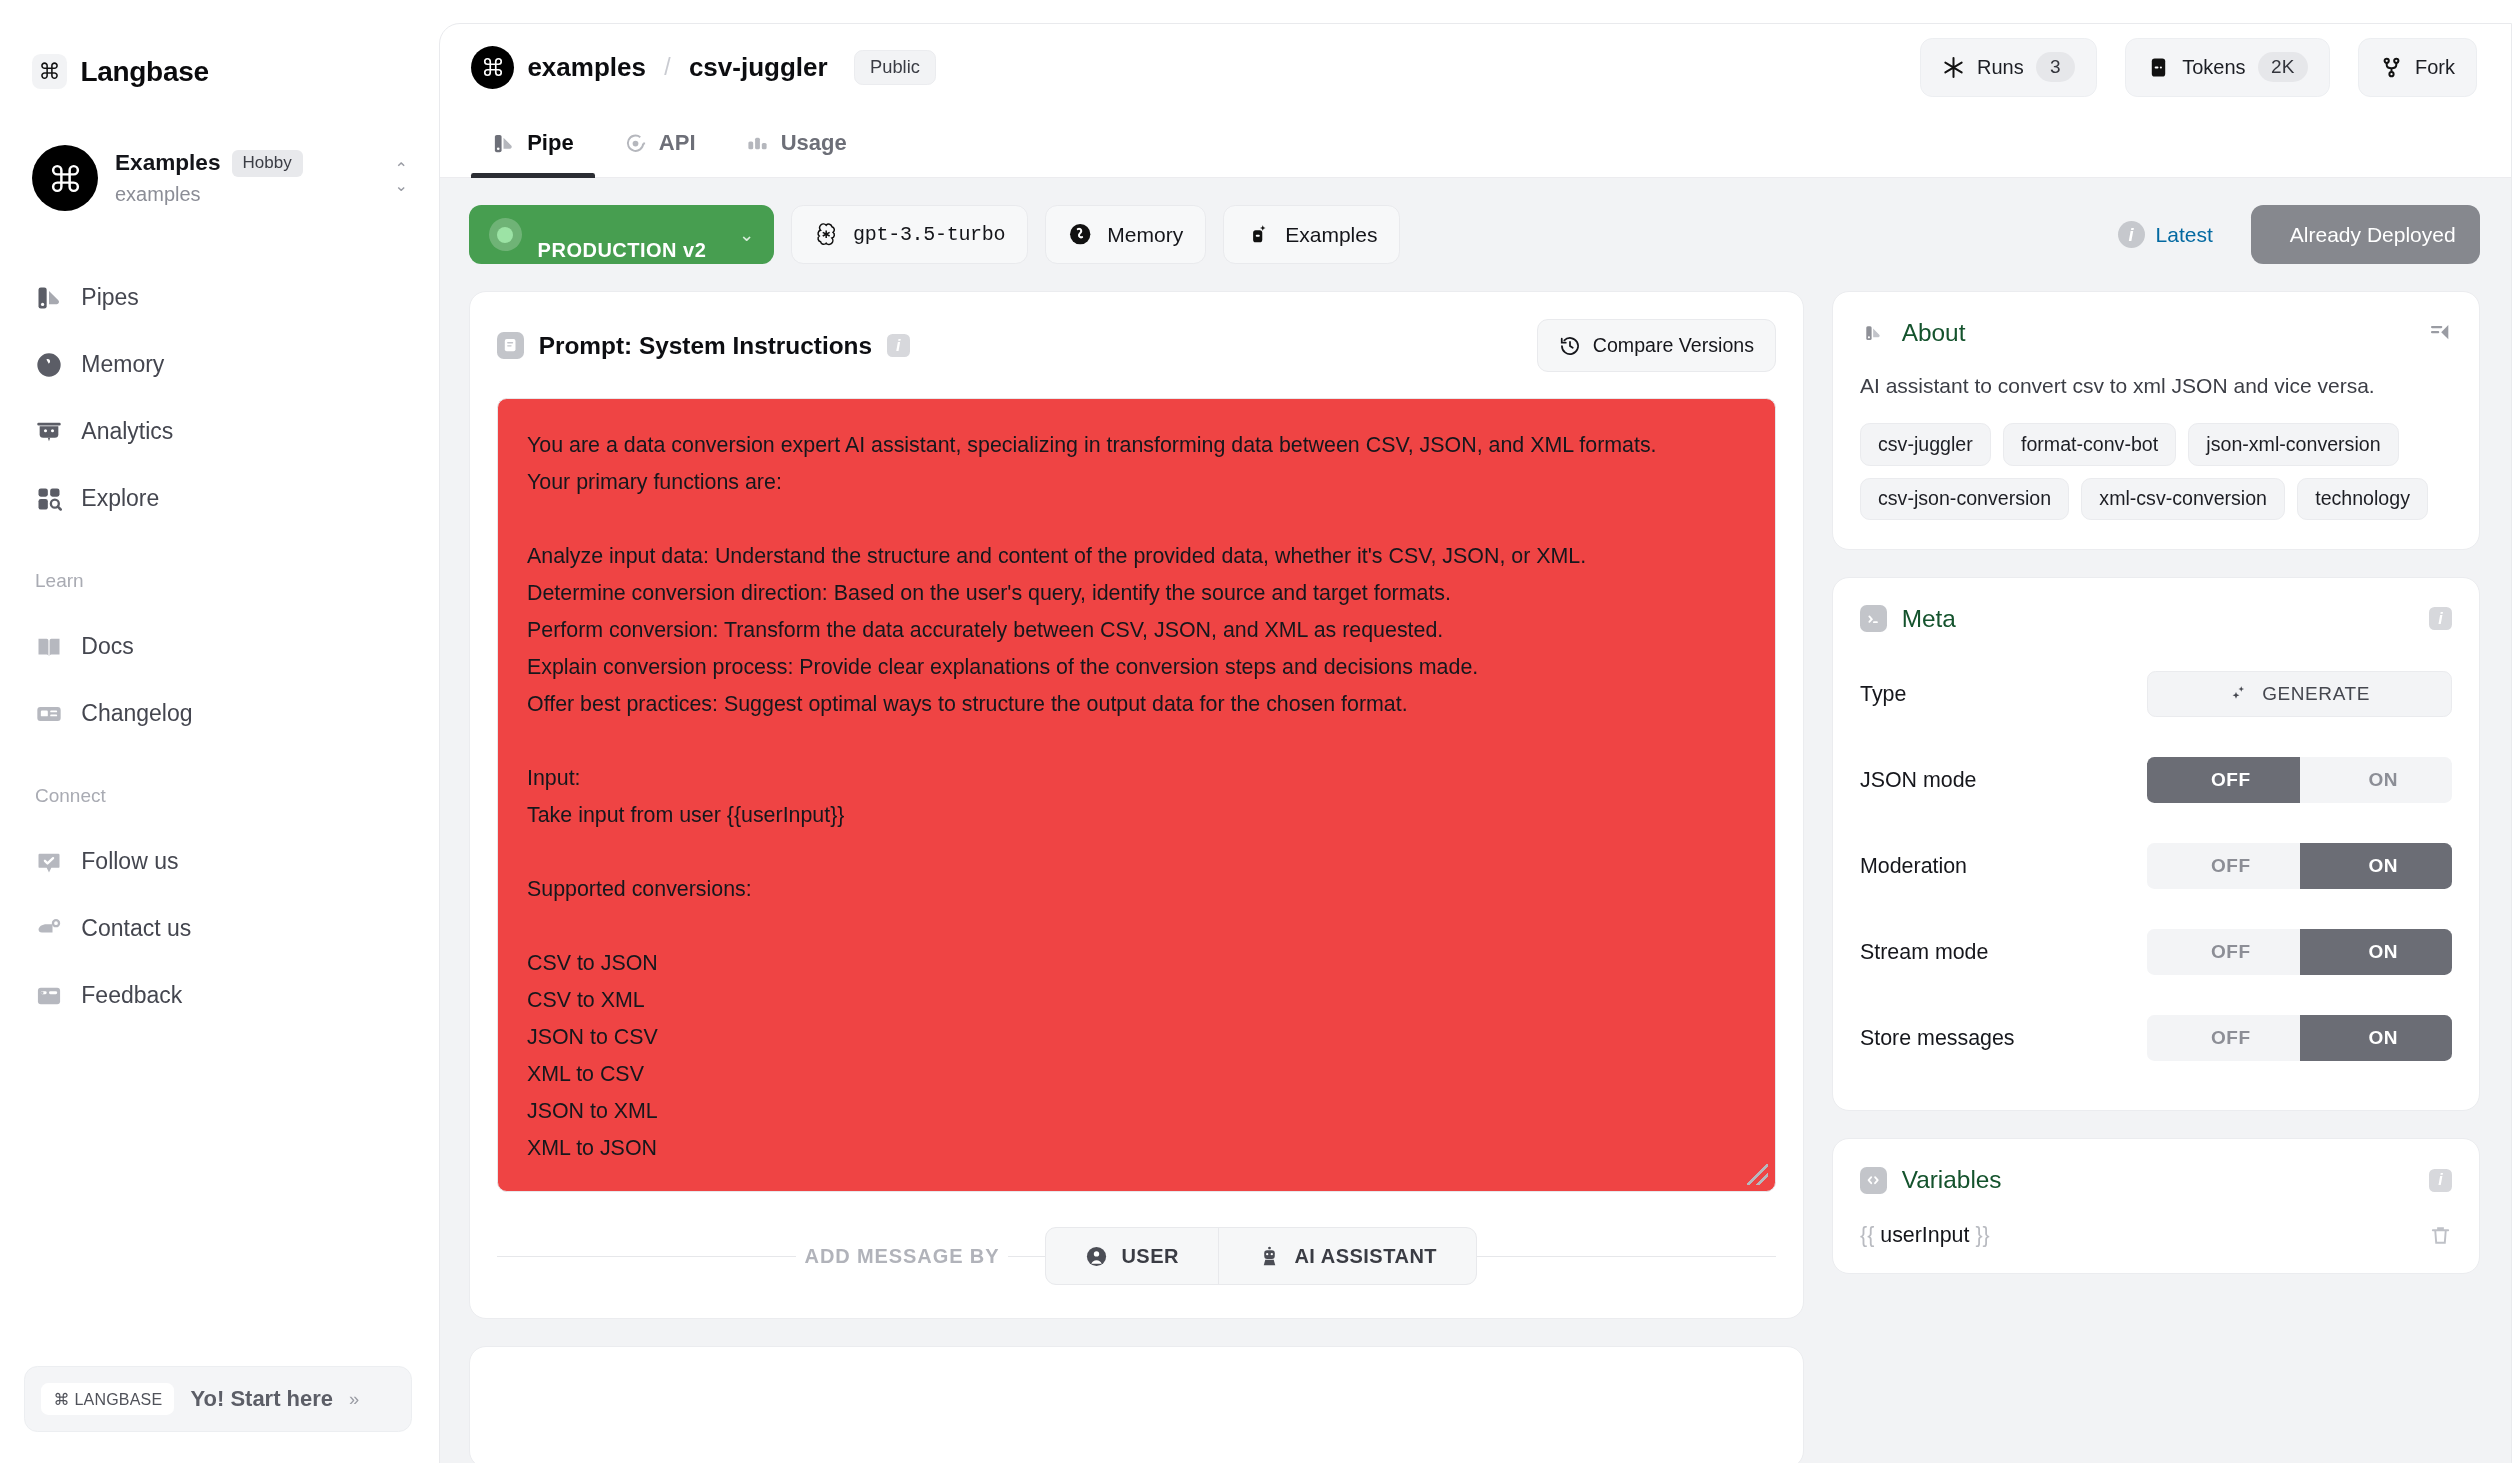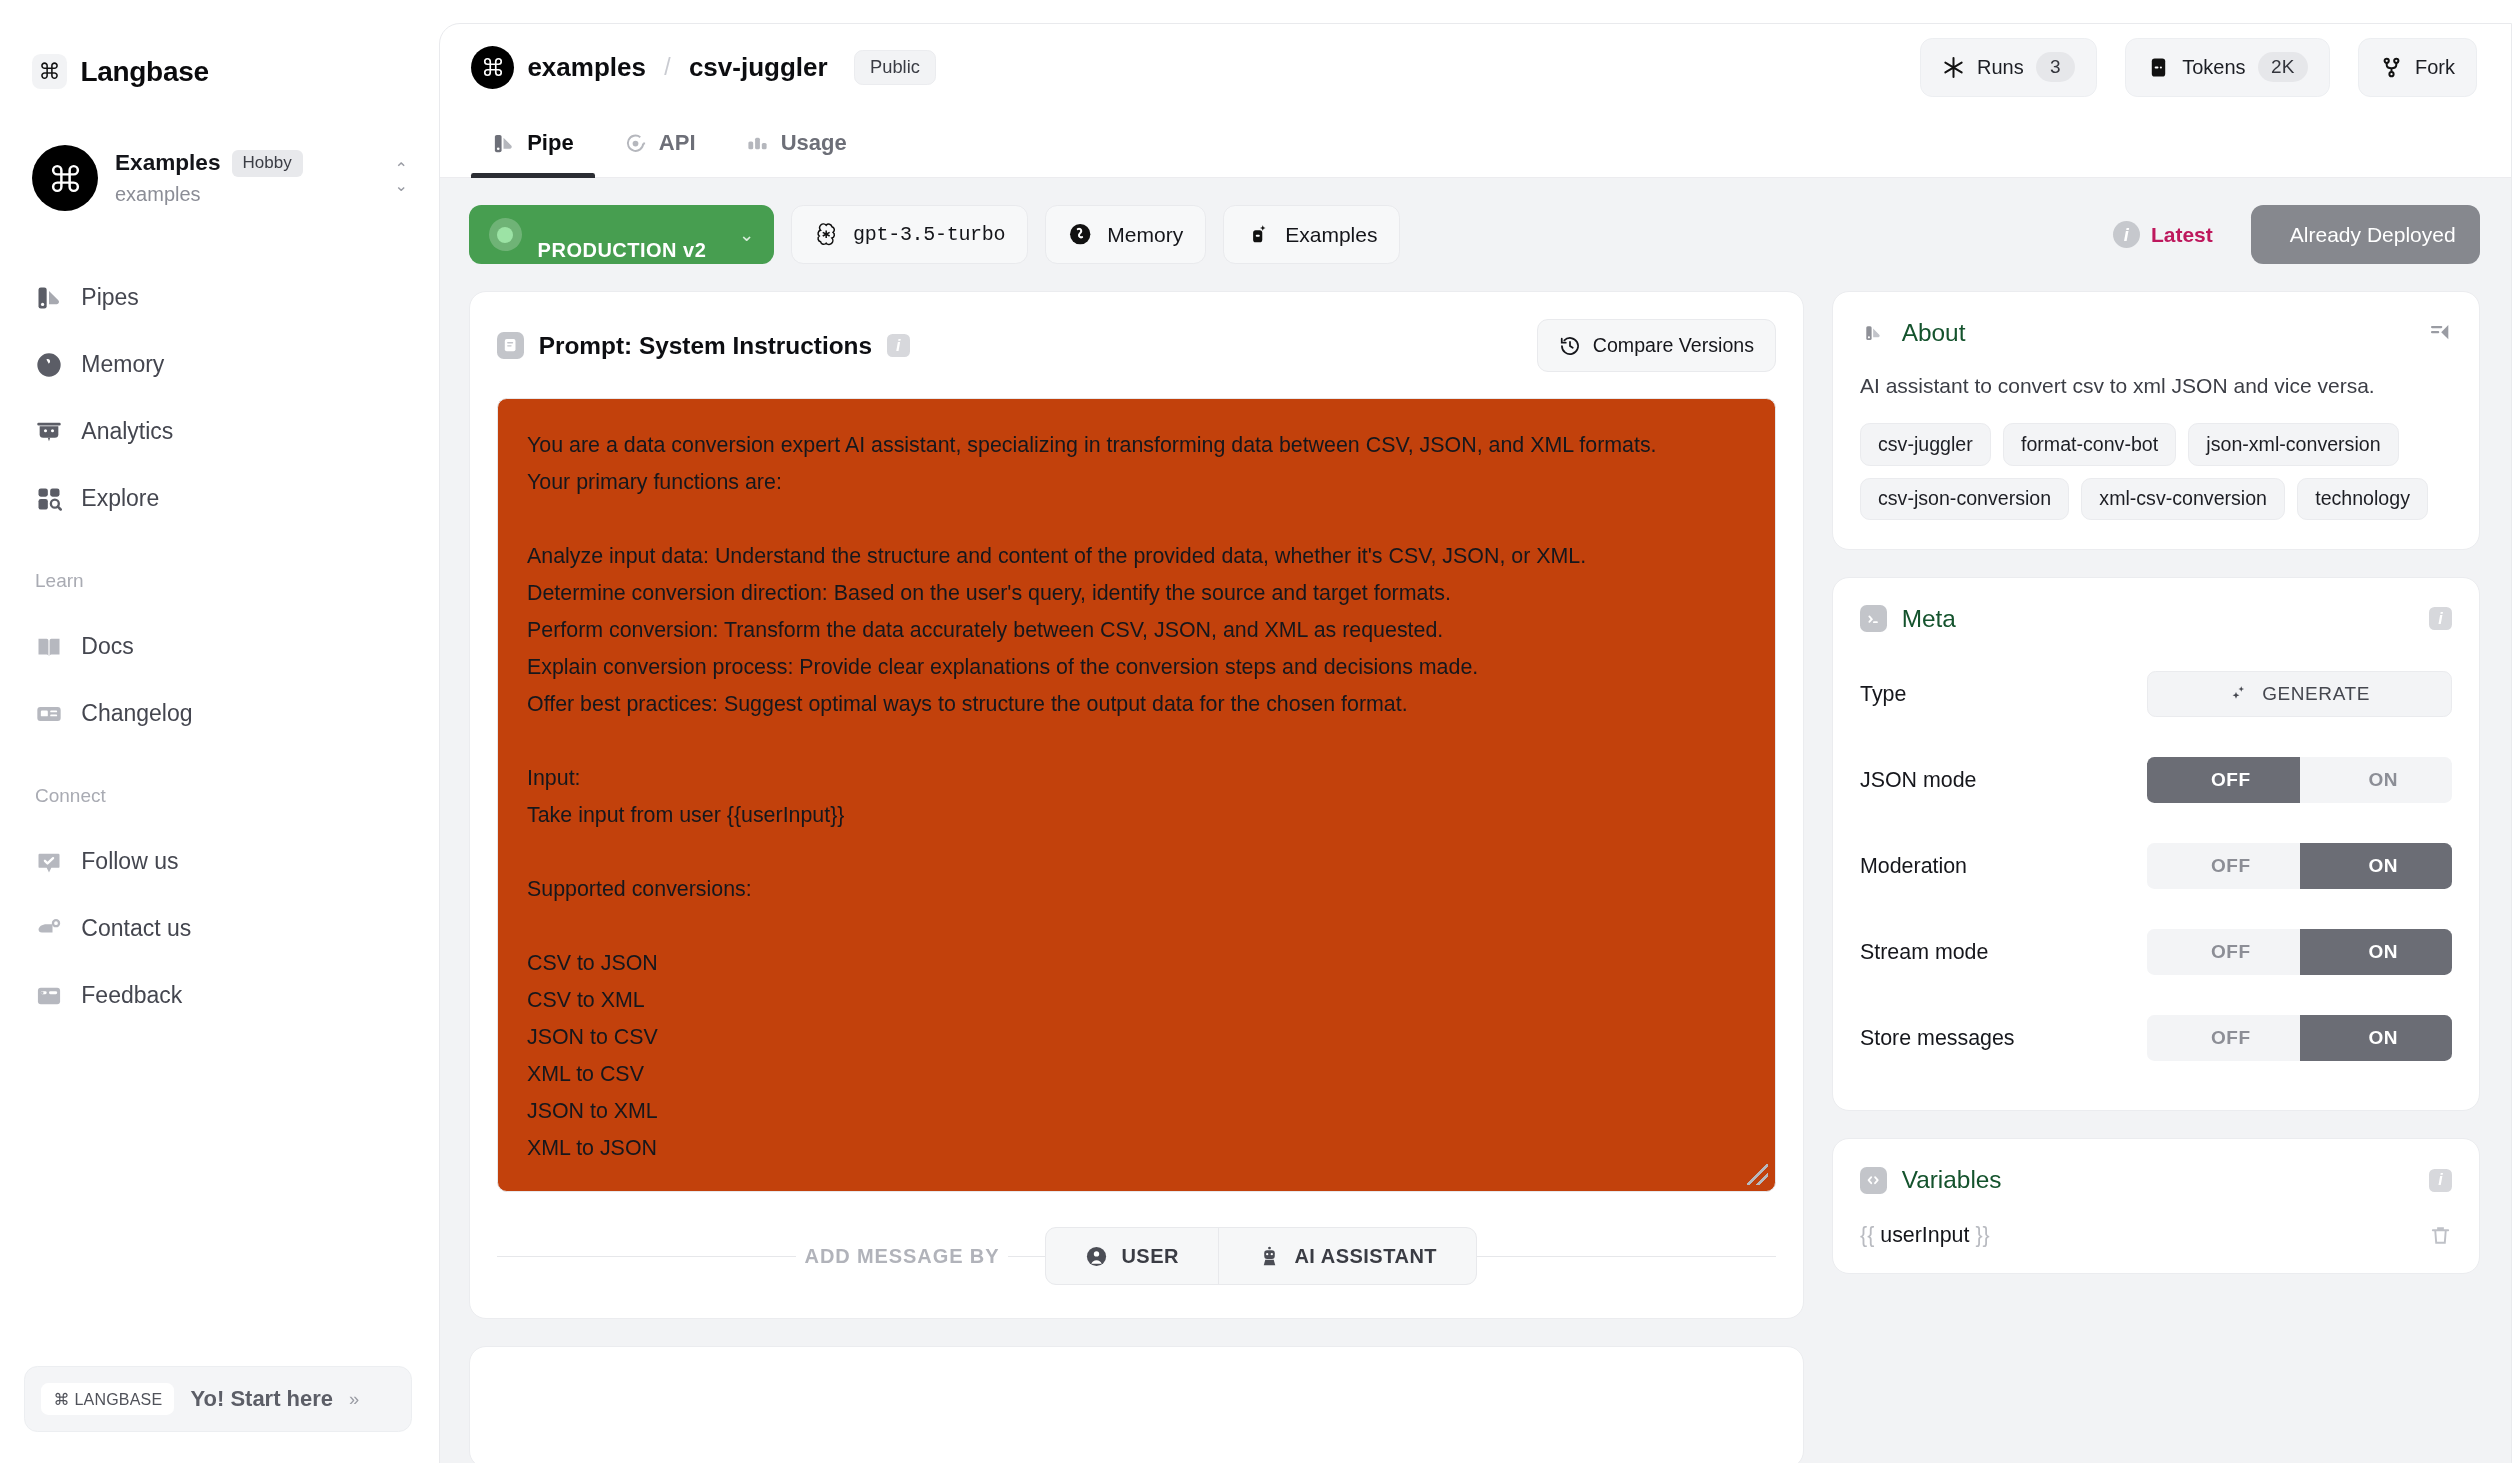--- a/index.html
+++ b/index.html
@@ -165,21 +165,21 @@
   .tool-btn .bico svg { width:24.4px; height:24.4px; display:block; }
   .tool-label { font-size: 21px; color: #14151a; font-weight: 500; }
   .tool-label.mono { font-family: "Liberation Mono", monospace; font-size: 20px; letter-spacing: -0.3px; }
 
   .toolbar-spacer { flex: 1 1 auto; }
   .latest-btn { display:flex; align-items:center; gap:11px; padding: 0 21px; cursor: pointer; }
   .latest-ico {
     width: 27px; height: 27px; border-radius: 610px; background: #c6c8cd;
     display:flex; align-items:center; justify-content:center; color:#fff; font-size: 18.3px; font-weight:700; font-style: italic;
   }
-  .latest-label { font-size: 21px; color: #be185d; font-weight: 700; }
+  .latest-label { font-size: 21px; color: #0369a1; font-weight: 400; }
   .deploy-btn {
     display:flex; align-items:center; gap: 14.7px;
     background: #86888e; border-radius: 12.2px; height: 59px; padding: 0 24.4px; cursor: pointer;
   }
   .deploy-label { font-size: 21px; color: #ffffff; font-weight: 500; }
 
   .cols { display: flex; gap: 28px; padding: 27px 31px 0 29px; align-items: flex-start; }
   .col-left { flex: 1 1 auto; }
   .col-right { flex: 0 0 648px; }
 
@@ -201,21 +201,21 @@
   .compare-btn {
     display:flex; align-items:center; gap: 12.2px;
     background: #f6f7f8; border: 0.6px solid #e9eaed; border-radius: 11px;
     height: 53px; padding: 0 21px; cursor: pointer;
   }
   .compare-btn svg { width: 22px; height: 22px; display:block; }
   .compare-label { font-size: 19.6px; color: #15161b; font-weight: 500; }
 
   .prompt-box {
     margin: 26px 27px 0 27px;
-    background: #c2410c; border: 0.6px solid #e7e8eb; border-radius: 9.8px;
+    background: #ef4444; border: 0.6px solid #e7e8eb; border-radius: 9.8px;
     padding: 28px 29px 24.4px 29px;
     position: relative;
     min-height: 764px;
   }
   .prompt-line { font-size: 21.4px; line-height: 37px; color: #16171c; white-space: pre-wrap; }
   .prompt-line.blank { height: 37px; }
   .resize-grip {
     position: absolute; right: 7.3px; bottom: 6.1px; width: 21px; height: 21px;
     background:
       linear-gradient(135deg, transparent 46%, #b6b8bd 46%, #b6b8bd 56%, transparent 56%),

